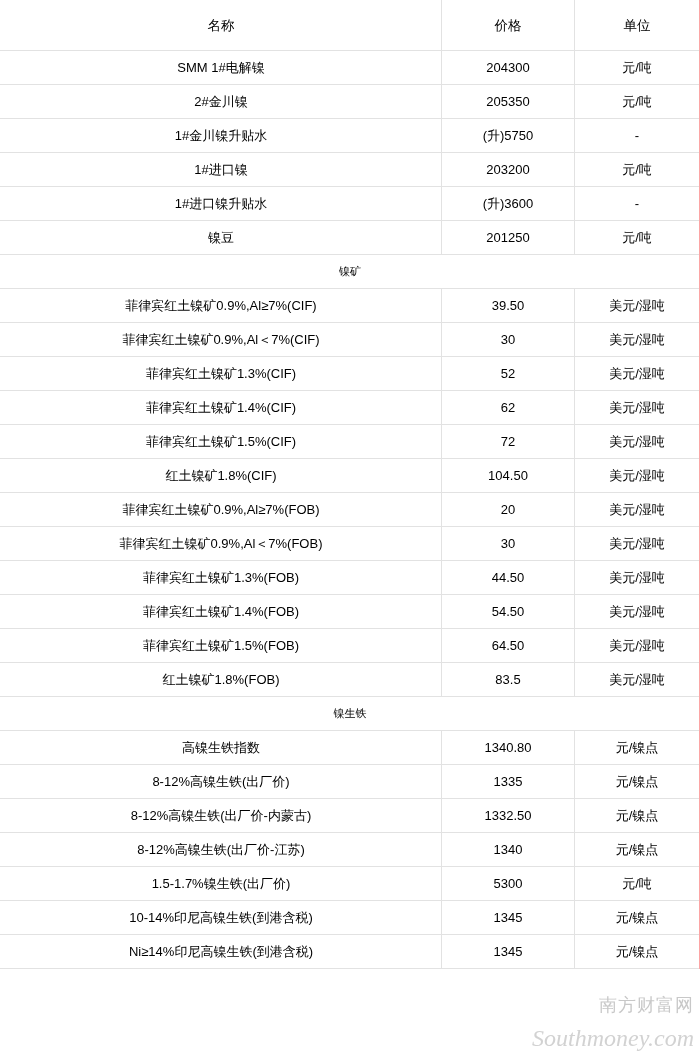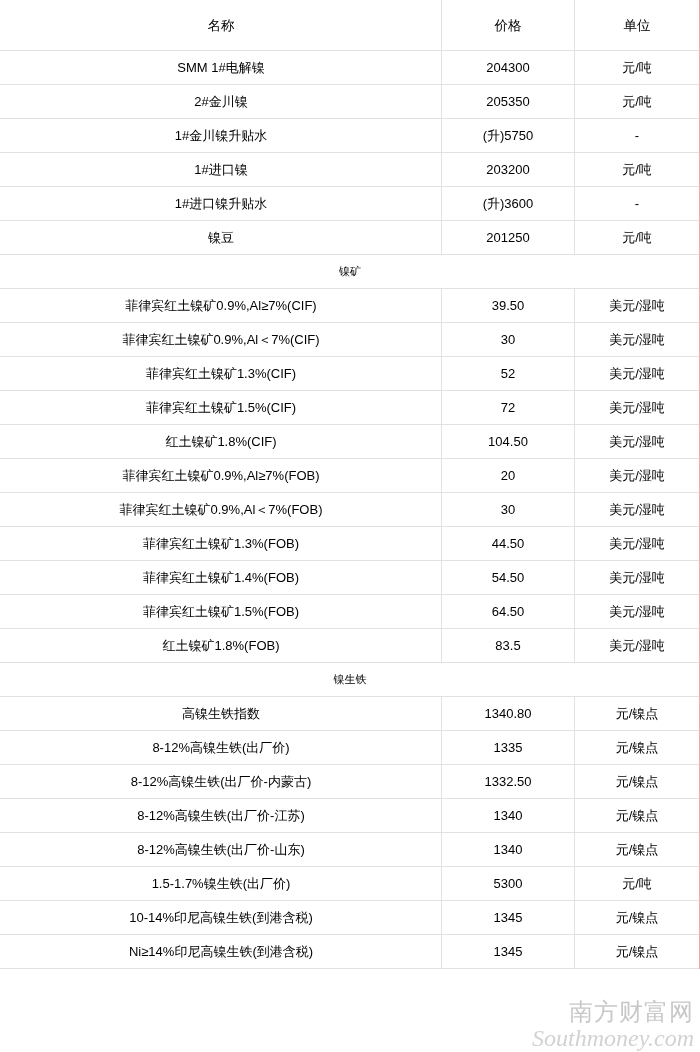--- a/index.html
+++ b/index.html
@@ -55,31 +55,31 @@
   .watermark {
     position: absolute;
     right: 6px;
     bottom: 2px;
     text-align: right;
     pointer-events: none;
     user-select: none;
     line-height: 1;
   }
   .watermark .wm-cn {
-    font-size: 24px;
+    font-size: 18px;
     color: #c8c8c8;
     letter-spacing: 1px;
     display: block;
     font-family: "Liberation Serif", serif;
   }
   .watermark .wm-en {
     font-size: 24px;
     color: #d2d2d2;
     display: block;
-    margin-top: 2px;
+    margin-top: 12px;
     font-style: italic;
     font-family: "Liberation Serif", serif;
   }
 </style>
 </head>
 <body>
 
 <table class="price-table">
   <colgroup>
     <col class="c-name">
@@ -134,20 +134,25 @@
         <td>菲律宾红土镍矿0.9%,Al＜7%(CIF)</td>
         <td>30</td>
         <td>美元/湿吨</td>
       </tr>
       <tr>
         <td>菲律宾红土镍矿1.3%(CIF)</td>
         <td>52</td>
         <td>美元/湿吨</td>
       </tr>
       <tr>
+        <td>菲律宾红土镍矿1.4%(CIF)</td>
+        <td>62</td>
+        <td>美元/湿吨</td>
+      </tr>
+      <tr>
         <td>菲律宾红土镍矿1.5%(CIF)</td>
         <td>72</td>
         <td>美元/湿吨</td>
       </tr>
       <tr>
         <td>红土镍矿1.8%(CIF)</td>
         <td>104.50</td>
         <td>美元/湿吨</td>
       </tr>
       <tr>
@@ -193,25 +198,20 @@
         <td>1335</td>
         <td>元/镍点</td>
       </tr>
       <tr>
         <td>8-12%高镍生铁(出厂价-内蒙古)</td>
         <td>1332.50</td>
         <td>元/镍点</td>
       </tr>
       <tr>
         <td>8-12%高镍生铁(出厂价-江苏)</td>
-        <td>1340</td>
-        <td>元/镍点</td>
-      </tr>
-      <tr>
-        <td>8-12%高镍生铁(出厂价-山东)</td>
         <td>1340</td>
         <td>元/镍点</td>
       </tr>
       <tr>
         <td>1.5-1.7%镍生铁(出厂价)</td>
         <td>5300</td>
         <td>元/吨</td>
       </tr>
       <tr>
         <td>10-14%印尼高镍生铁(到港含税)</td>

